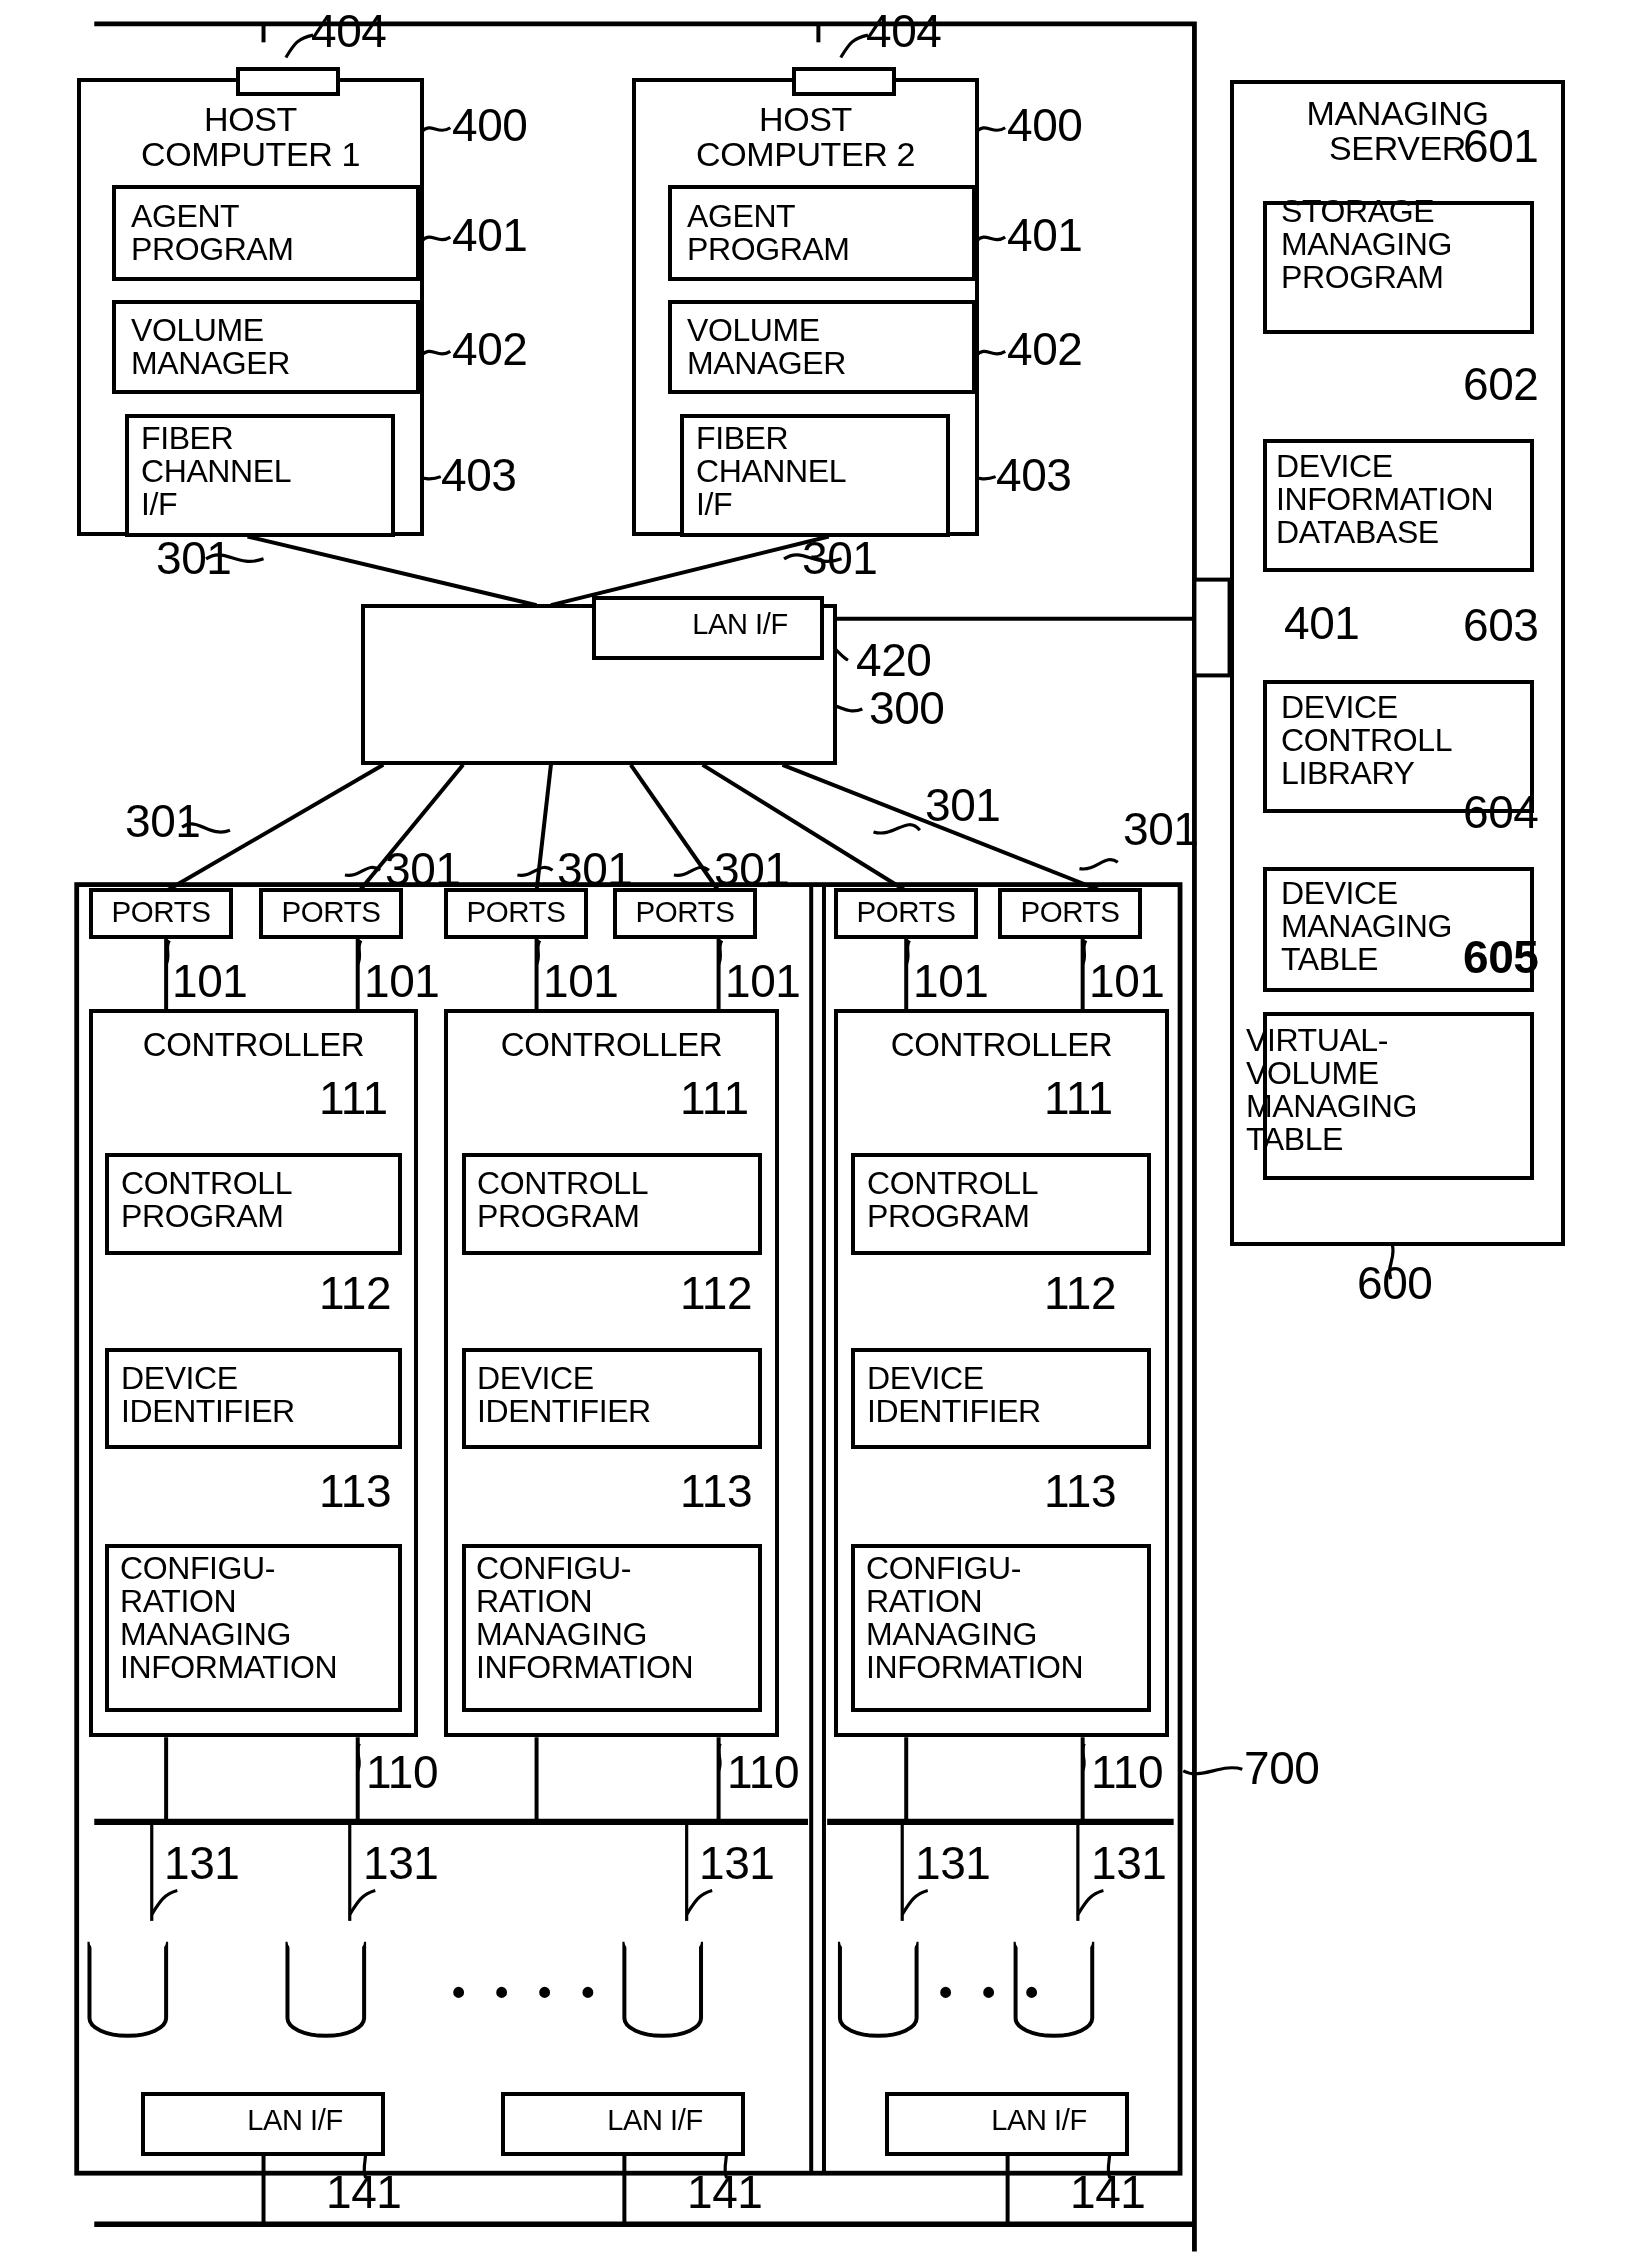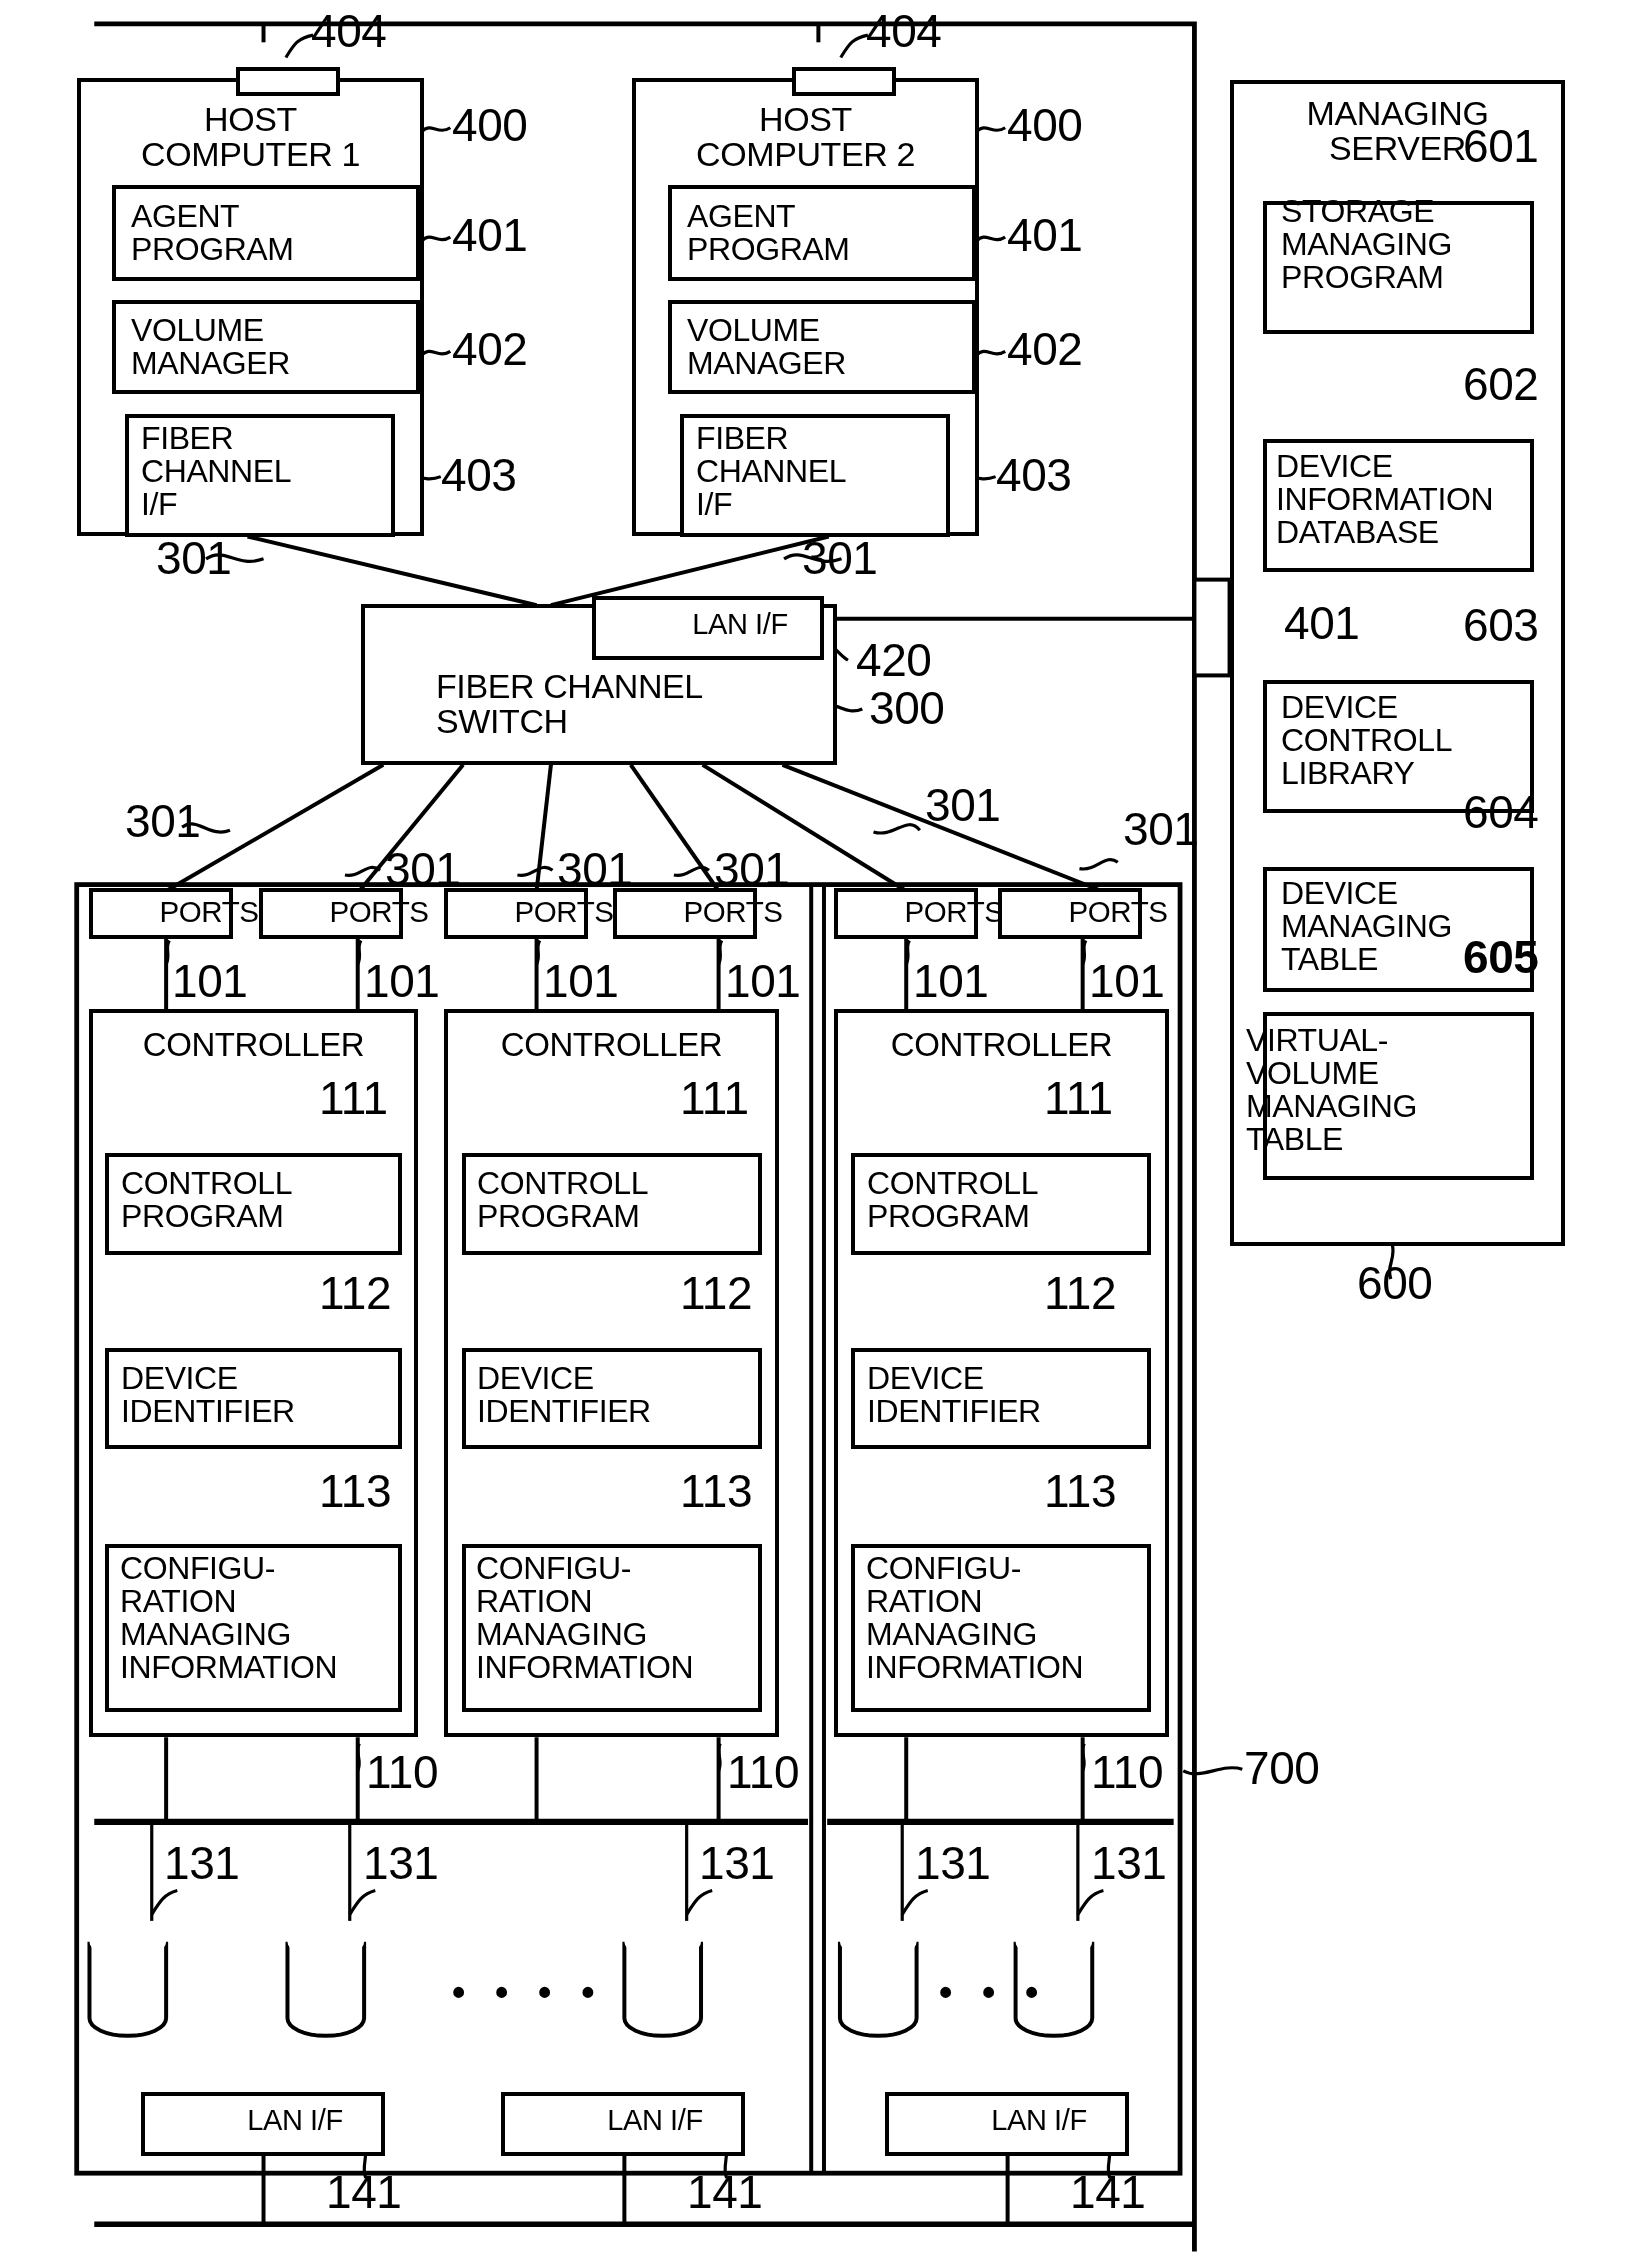--- a/index.html
+++ b/index.html
@@ -27,21 +27,21 @@
     line-height:1.03;
     white-space:pre-line;
     letter-spacing:-0.4px;
   }
   .ctr{text-align:center;}
   .lft{text-align:left;}
   
   .t-hostname{font-size:34px;}
   .t-blk{font-size:32px;}
   .t-ref{font-size:46px;}
-  .t-ports{font-size:29.5px;margin-left:48px;}
+  .t-ports{font-size:29.5px;}
   .t-ctrl{font-size:33px;}
   .t-switch{font-size:34px;}
   .t-lanif{font-size:29px;padding-left:32px;}
   .t-srv{font-size:34px;}
   svg.overlay{
     position:absolute;left:0;top:0;width:1628px;height:2261px;
     pointer-events:none;
   }
   svg.overlay line, svg.overlay path, svg.overlay polyline{
     stroke:#000;fill:none;
@@ -254,22 +254,20 @@
   <div class="label lft t-ref" style="left:866px;top:8px;">404</div>
   <div class="label lft t-ref" style="left:1007px;top:102px;">400</div>
   <div class="label lft t-ref" style="left:1007px;top:212px;">401</div>
   <div class="label lft t-ref" style="left:1007px;top:326px;">402</div>
   <div class="label lft t-ref" style="left:996px;top:452px;">403</div>
   <div class="label lft t-ref" style="left:802px;top:535px;">301</div>
 
   <div class="box thick" style="left:361px;top:604px;width:476px;height:161px;"></div>
   <div class="box" style="left:592px;top:596px;width:232px;height:64px;"></div>
   <div class="label ctr t-lanif" style="left:592px;top:610px;width:232px;">LAN I/F</div>
-  <div class="label lft t-switch" style="left:436px;top:669px;width:351px;">FIBER CHANNEL
-SWITCH</div>
 
   <div class="label lft t-ref" style="left:856px;top:637px;">420</div>
   <div class="label lft t-ref" style="left:869px;top:685px;">300</div>
 
   <div class="label lft t-ref" style="left:125px;top:798px;">301</div>
   <div class="label lft t-ref" style="left:385px;top:846px;">301</div>
   <div class="label lft t-ref" style="left:557px;top:846px;">301</div>
   <div class="label lft t-ref" style="left:714px;top:846px;">301</div>
   <div class="label lft t-ref" style="left:925px;top:782px;">301</div>
   <div class="label lft t-ref" style="left:1123px;top:806px;">301</div>

